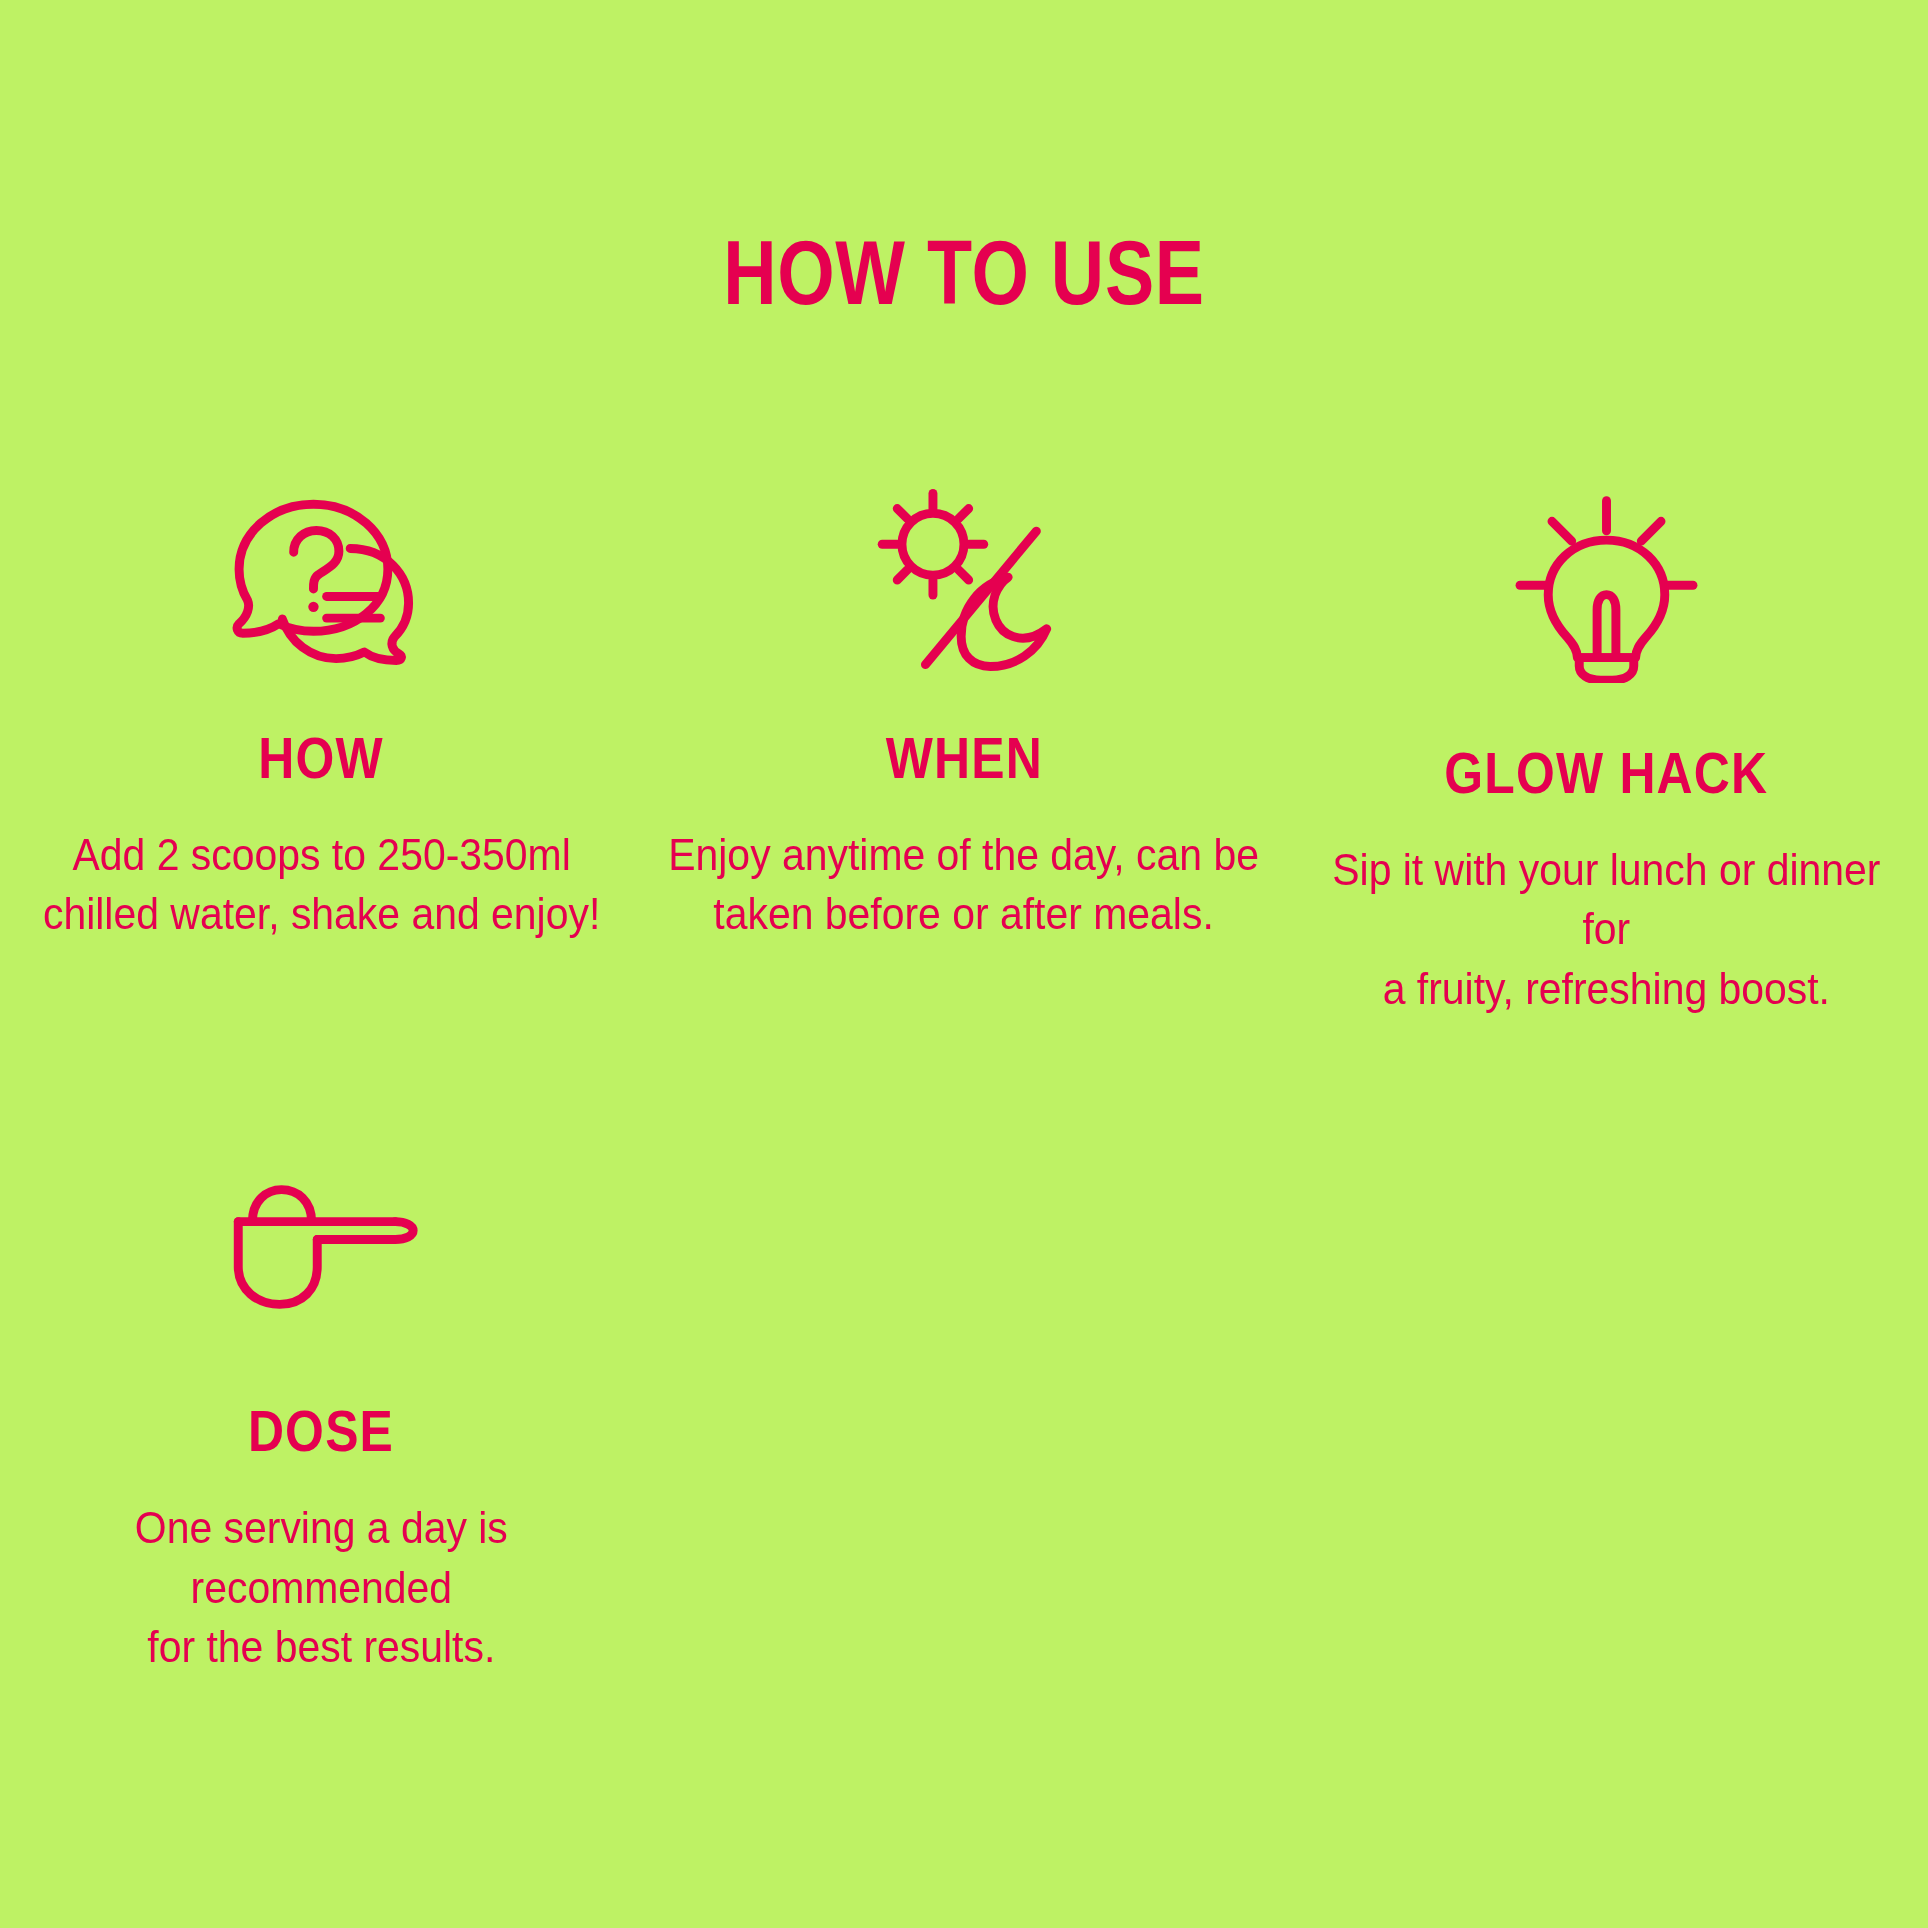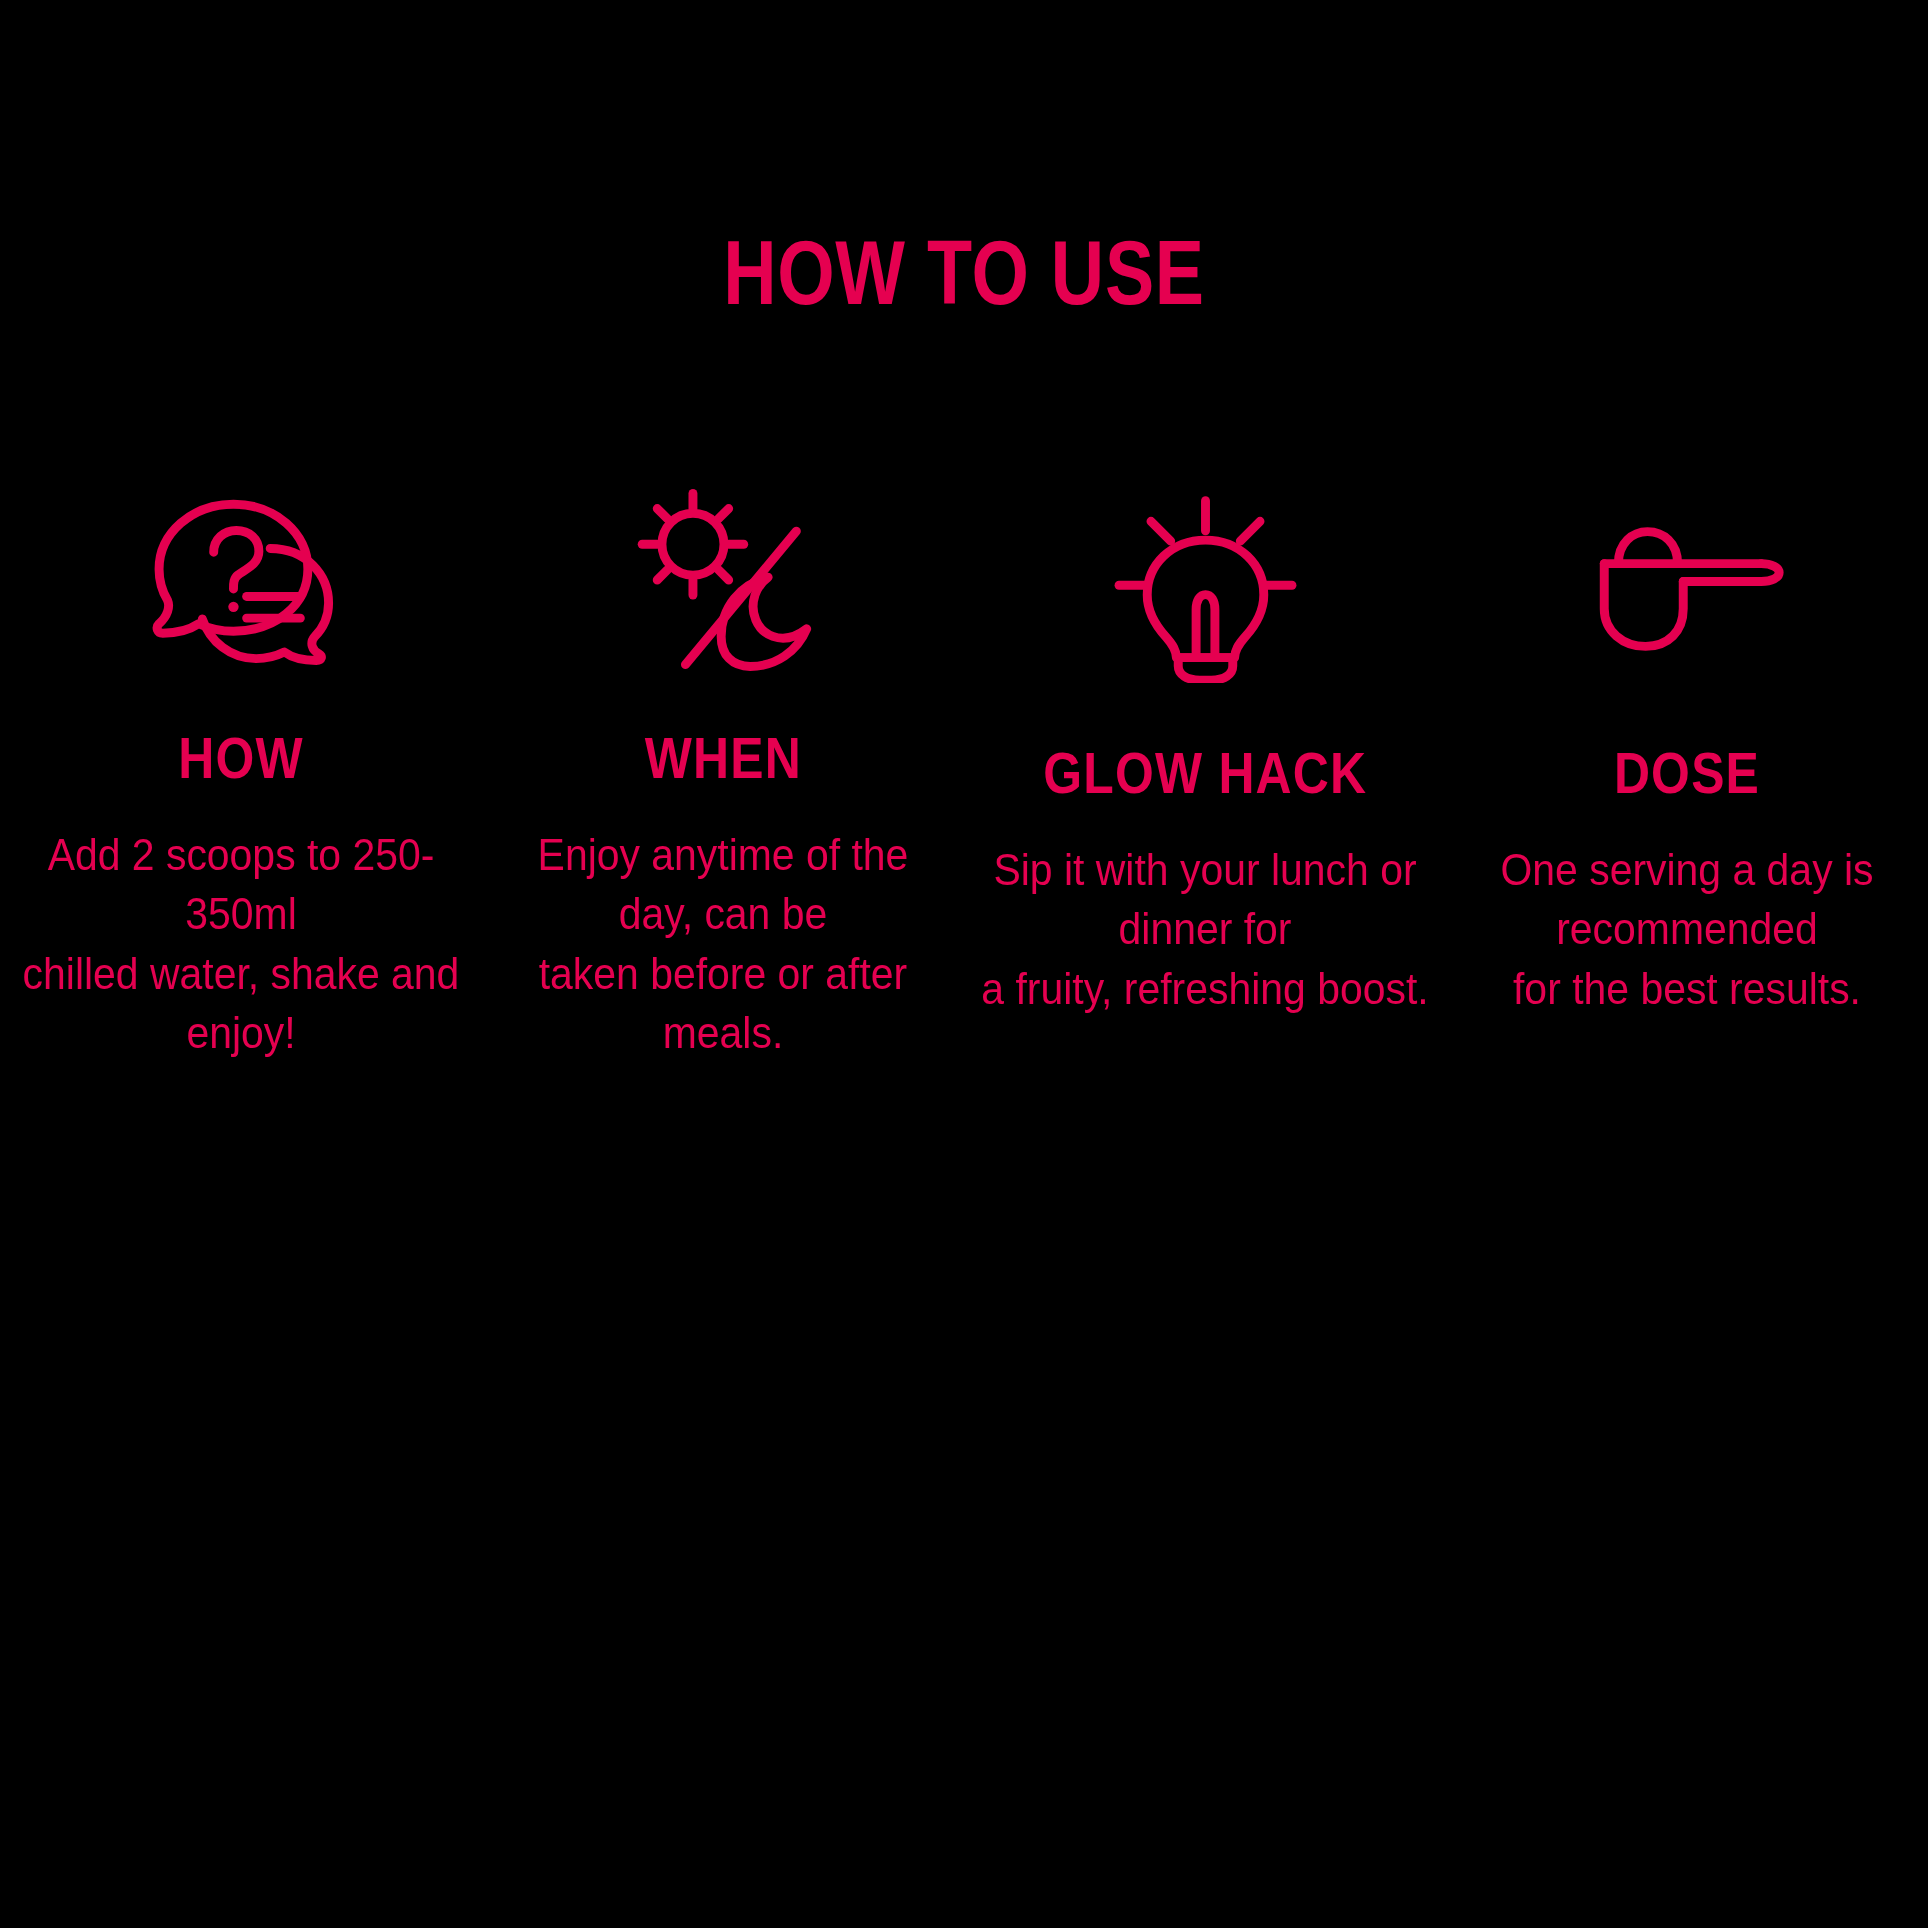--- a/index.html
+++ b/index.html
@@ -11,21 +11,21 @@
     height: 1928px;
     background: #FDF9F2;
     font-family: "Liberation Sans", sans-serif;
     overflow: hidden;
   }
 
   .page {
     position: relative;
     width: 1928px;
     height: 1928px;
-    background: #000000;
+    background: #bef264;
     box-sizing: border-box;
   }
 
   
   .page-title {
     position: absolute;
     top: 168px;
     left: 0;
     width: 1928px;
     text-align: center;
@@ -40,21 +40,21 @@
     -webkit-font-smoothing: antialiased;
   }
 
   
   .grid {
     position: absolute;
     top: 471px;
     left: 0;
     width: 1928px;
     display: grid;
-    grid-template-columns: 1fr 1fr 1fr 1fr;
+    grid-template-columns: 1fr 1fr 1fr;
     grid-template-rows: auto auto;
     row-gap: 111px;
   }
 
   .cell {
     display: flex;
     flex-direction: column;
     align-items: center;
   }
 

